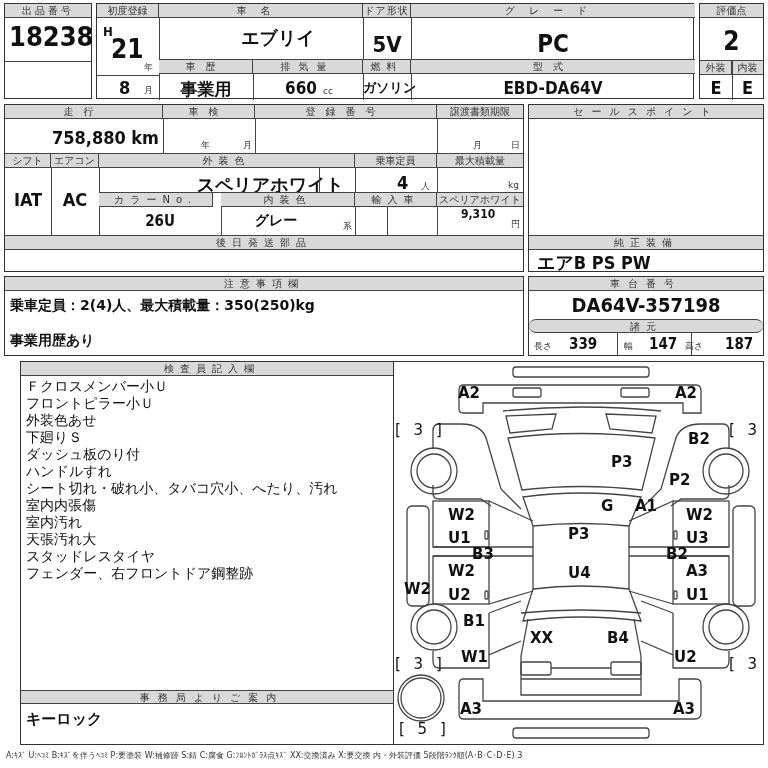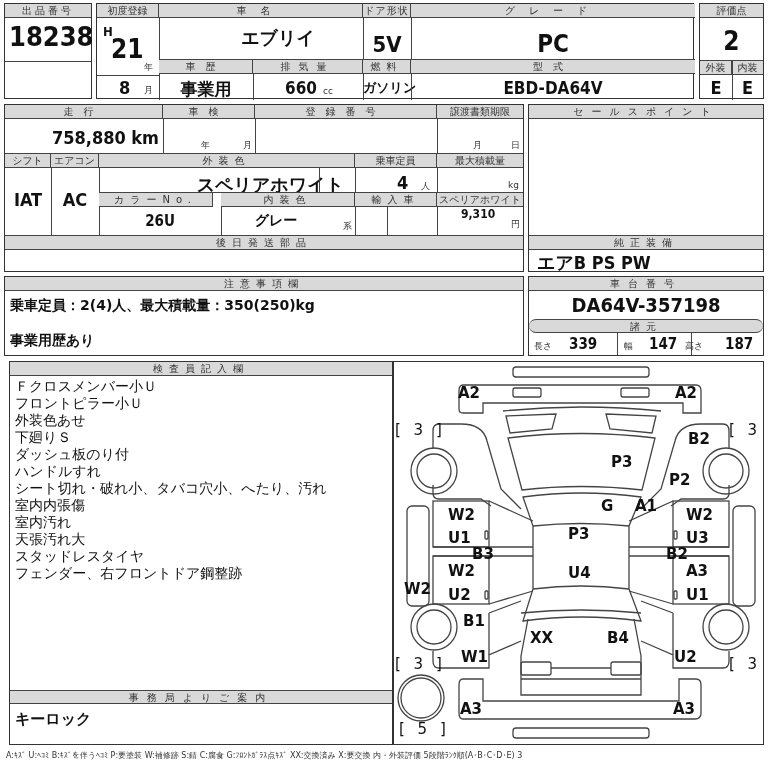--- a/index.html
+++ b/index.html
@@ -143,21 +143,21 @@
   <div class="v small" style="left:5px;top:63px;">長さ</div>
   <div class="v big" style="left:40px;top:58px;font-size:15px;">339</div>
   <div class="abs" style="left:88px;top:56px;height:22px;border-left:1px solid #444;"></div>
   <div class="v small" style="left:95px;top:63px;">幅</div>
   <div class="v big" style="left:120px;top:58px;font-size:15px;">147</div>
   <div class="abs" style="left:162px;top:56px;height:22px;border-left:1px solid #444;"></div>
   <div class="v small" style="left:156px;top:63px;">高さ</div>
   <div class="v big" style="left:196px;top:58px;font-size:15px;">187</div>
 </div>
 
-<div class="box" style="left:9px;top:361px;width:384px;height:384px;">
+<div class="box" style="left:20px;top:361px;width:384px;height:384px;">
   <div class="hdr" style="letter-spacing:6px;border-bottom:1px solid #444;">検査員記入欄</div>
   <div class="abs" style="left:5px;top:16px;">
     <div class="list-line">Ｆクロスメンバー小Ｕ</div>
     <div class="list-line">フロントピラー小Ｕ</div>
     <div class="list-line">外装色あせ</div>
     <div class="list-line">下廻りＳ</div>
     <div class="list-line">ダッシュ板のり付</div>
     <div class="list-line">ハンドルすれ</div>
     <div class="list-line">シート切れ・破れ小、タバコ穴小、へたり、汚れ</div>
     <div class="list-line">室内内張傷</div>

